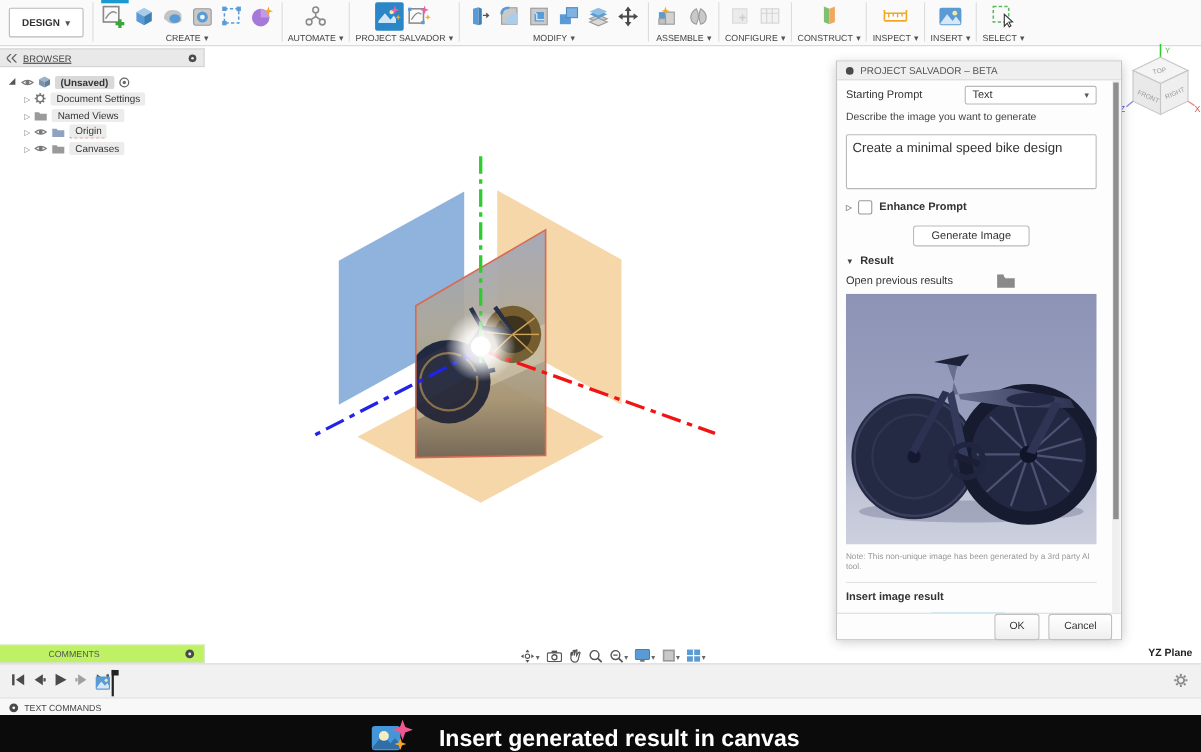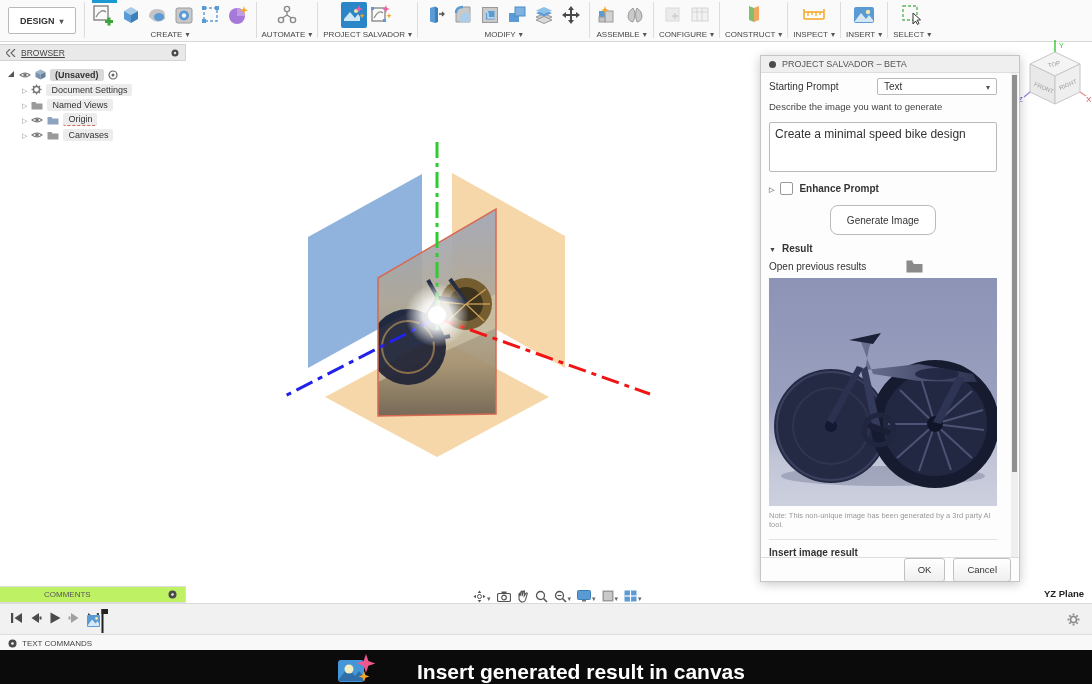--- a/index.html
+++ b/index.html
@@ -48,21 +48,21 @@
   .dot{width:7px;height:7px;border-radius:50%;background:#4a4a4a;}
   .dlg-body{padding:0 22px 0 8px;position:relative;height:488px;overflow:hidden;}
   .row-between{display:flex;justify-content:space-between;align-items:center;margin-top:5px;}
   .select{width:120px;height:17px;border:1px solid #b9b9b9;background:#fff;border-radius:2px;
     display:flex;align-items:center;justify-content:space-between;padding:0 6px;box-sizing:border-box;cursor:pointer;margin-left:36px;}
   .small-label{margin-top:6px;font-size:9.5px;color:#444;}
   .textarea{margin-top:10px;height:40px;border:1px solid #b9b9b9;background:#fff;border-radius:2px;
     padding:4px 5px;font-size:12px;color:#333;cursor:text;}
   .enhance{display:flex;align-items:center;gap:6px;margin-top:10px;font-weight:bold;}
   .checkbox{width:11px;height:11px;border:1px solid #999;background:#fff;border-radius:2px;cursor:pointer;}
-  .gen-btn{display:block;margin:10px auto 0;height:30px;border:1px solid #bbb;background:#fff;border-radius:8px;
+  .gen-btn{display:block;margin:10px auto 0;height:19px;border:1px solid #bbb;background:#fff;border-radius:3px;
     font-size:10px;color:#333;padding:0 16px;font-family:inherit;cursor:pointer;}
   .result-h{display:flex;align-items:center;gap:6px;margin-top:8px;font-weight:bold;}
   .tri-down::after{content:"▼";font-size:7px;color:#444;}
   .openprev{display:flex;align-items:center;gap:40px;margin-top:6px;}
   .result-img{margin-top:5px;width:228px;height:228px;}
   .note{margin-top:3px;font-size:7.5px;color:#999;}
   .divider{margin-top:10px;border-top:1px solid #e2e2e2;}
   .insert-h{margin-top:7px;font-weight:bold;}
   .plane-row{display:flex;align-items:center;margin-top:9px;gap:8px;}
   .chip{display:inline-flex;align-items:center;gap:4px;background:#1697d5;color:#fff;font-size:9px;
@@ -88,21 +88,21 @@
 
   .timeline{position:absolute;top:603px;left:0;right:0;height:31px;background:#f1f1f1;border-top:1px solid #dadada;}
   .playback{position:absolute;left:10px;top:8px;display:flex;gap:7px;align-items:center;}
   .pb{cursor:pointer;display:flex;}
   .marker{position:absolute;left:86px;top:3px;cursor:pointer;}
   .tl-gear{position:absolute;right:12px;top:8px;cursor:pointer;}
 
   .textcmd{position:absolute;top:634px;left:0;right:0;height:16px;background:#f8f8f8;border-top:1px solid #ddd;
     display:flex;align-items:center;gap:5px;padding-left:8px;font-size:8px;color:#444;}
 
-  .blackbar{position:absolute;top:650px;left:0;right:0;height:34px;background:#0b0b0b;display:flex;align-items:flex-start;gap:18px;}
+  .blackbar{position:absolute;top:650px;left:0;right:0;height:34px;background:#0b0b0b;display:flex;align-items:flex-start;}
   .overlay-icon{margin:3px 0 0 337px;}
   .overlay-caption{color:#fff;font-size:21px;font-weight:bold;margin:10px 0 0 22px;white-space:nowrap;}
 </style>
 </head>
 <body>
 
 <div class="app">
 
   <div class="toolbar">
     <button class="design-btn">

